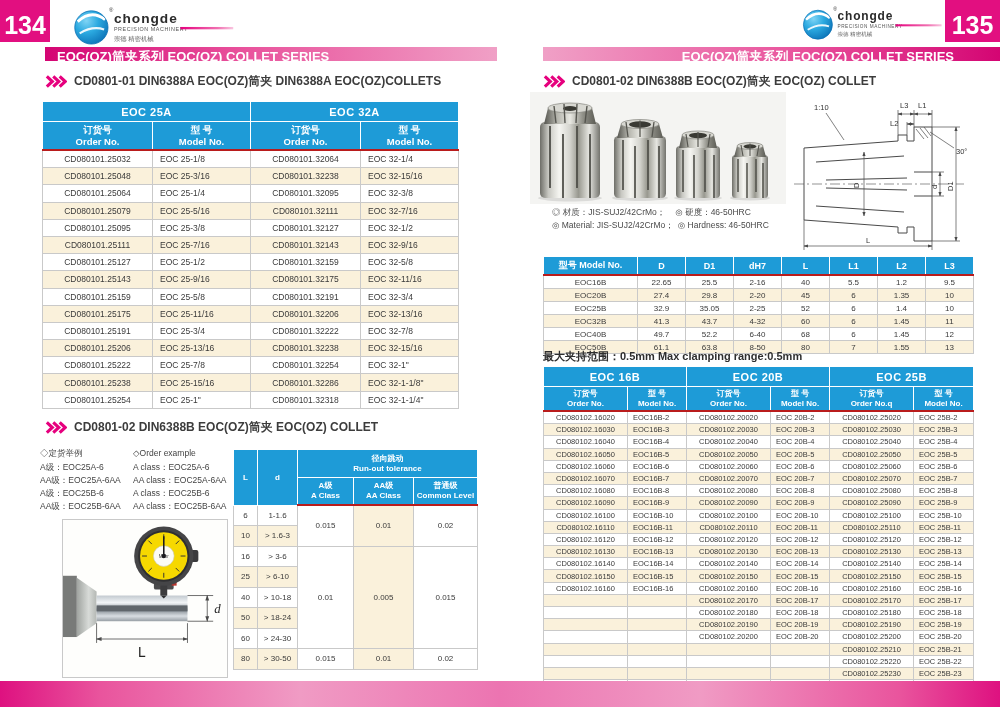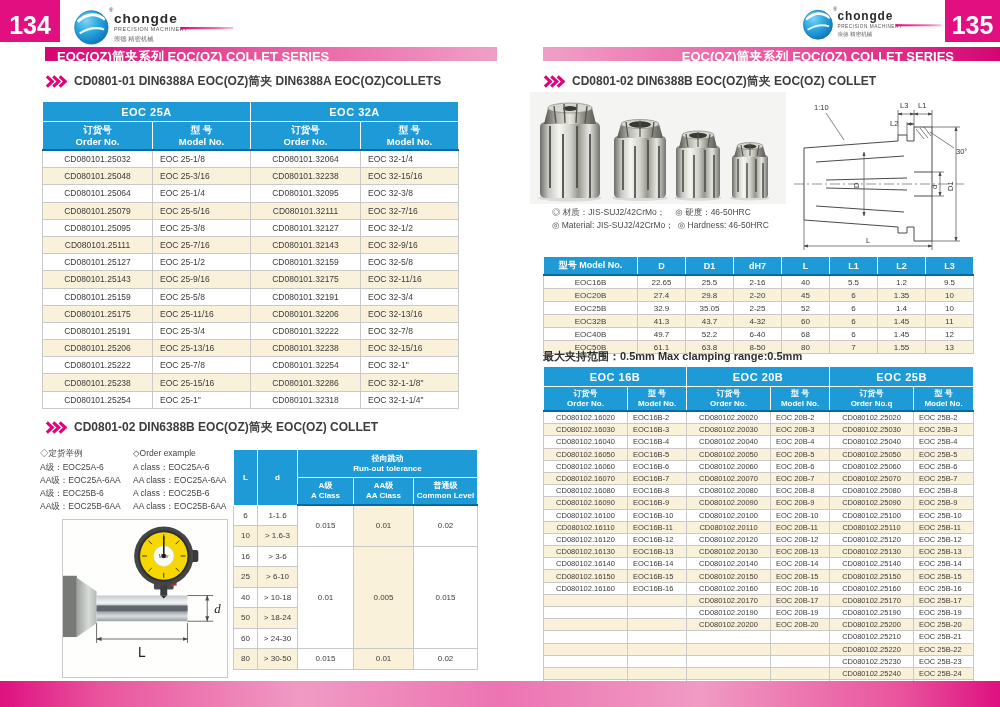--- a/index.html
+++ b/index.html
@@ -13,21 +13,21 @@
   .titlebar{height:14px;line-height:20px;color:#fff;font-weight:bold;font-size:13px;box-sizing:border-box;white-space:nowrap;}
   .titlebar-left{background:linear-gradient(90deg,#D40573,#E9549D 45%,#F0A0C6);padding-left:12px;}
   .titlebar-right{background:linear-gradient(90deg,#F0A0C6,#E9549D 55%,#D40573);padding-right:46px;text-align:right;}
   
   .heading{display:flex;align-items:center;gap:7px;font-size:12px;font-weight:bold;color:#3c3c3c;white-space:nowrap;}
   .chev{width:22px;height:13px;flex:0 0 auto;}
   
   .tbl{position:absolute;border-collapse:collapse;table-layout:fixed;background:#fff;}
   .tbl th{background:#1E9BD7;color:#fff;font-weight:bold;border:1px solid #fff;padding:0;vertical-align:middle;text-align:center;}
   .tbl tbody td{border:1px solid #C9C9C9;padding:0;vertical-align:middle;color:#3a3a3a;background:#fff;}
-  .tbl thead tr:last-child th{border-bottom:2px solid #0369a1;}
+  .tbl thead tr:last-child th{border-bottom:2px solid #b91c1c;}
   .group-row th{font-size:11px;height:19px;letter-spacing:.5px;margin-top:41px;}
   .two-line span{display:block;line-height:1.2;}
   
   .collet-table .sub-row th{font-size:9.5px;height:27px;}
   .collet-table tbody td{height:16.2px;font-size:8.5px;}
   .collet-table tbody td:nth-child(odd){text-align:center;}
   .collet-table tbody td:nth-child(even){text-align:left;padding-left:7px;}
   .collet-table tbody tr:nth-child(even) td{background:#FAF1DB;}
   
   .runout th{font-size:8px;}
@@ -118,21 +118,21 @@
       <text x="44" y="20" font-size="14" font-weight="bold" letter-spacing="1" fill="#2B2B2B">chongde</text>
       <text x="44" y="28.5" font-size="5.5" letter-spacing="0.6" fill="#555">PRECISION MACHINERY</text>
       <rect x="112" y="24.5" width="54" height="2.4" fill="url(#pinkLine)"></rect>
       <text x="44" y="38.5" font-size="6.5" fill="#666">崇德 精密机械</text>
     </symbol>
   </defs>
 </svg>
 
 <div class="canvas">
 
-  <div class="abs pnum" style="left:0;top:0;width:60px;height:42px;">134</div>
+  <div class="abs pnum" style="left:0;top:0;width:50px;height:42px;">134</div>
   <svg class="abs" style="left:70px;top:3px;" width="168" height="45" viewBox="0 0 170 46">
       <use href="#logoSym"></use>
     </svg>
   <div class="abs titlebar titlebar-left" style="left:45px;top:47px;width:452px;">
     <span>EOC(OZ)筒夹系列  EOC(OZ) COLLET SERIES</span>
   </div>
 
   <div class="abs heading" style="left:45px;top:73px;">
     <svg class="chev" viewBox="0 0 24 14">
         <use href="#chevSym"></use>
@@ -813,20 +813,28 @@
           <td></td>
           <td></td>
           <td>CD080102.20170</td>
           <td>EOC 20B-17</td>
           <td>CD080102.25170</td>
           <td>EOC 25B-17</td>
         </tr>
         <tr>
           <td></td>
           <td></td>
+          <td>CD080102.20180</td>
+          <td>EOC 20B-18</td>
+          <td>CD080102.25180</td>
+          <td>EOC 25B-18</td>
+        </tr>
+        <tr>
+          <td></td>
+          <td></td>
           <td>CD080102.20190</td>
           <td>EOC 20B-19</td>
           <td>CD080102.25190</td>
           <td>EOC 25B-19</td>
         </tr>
         <tr>
           <td></td>
           <td></td>
           <td>CD080102.20200</td>
           <td>EOC 20B-20</td>

